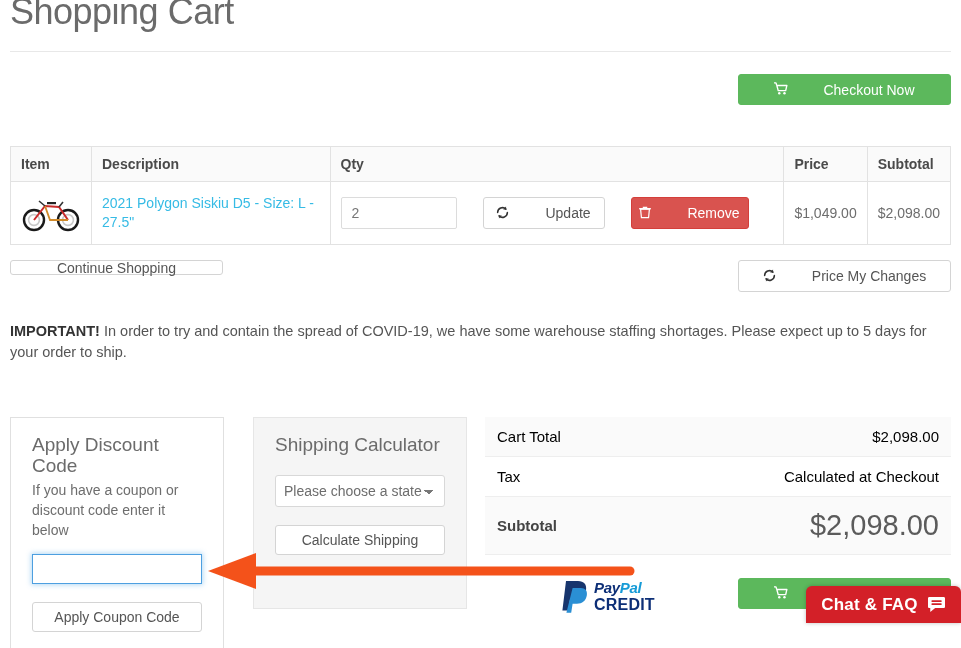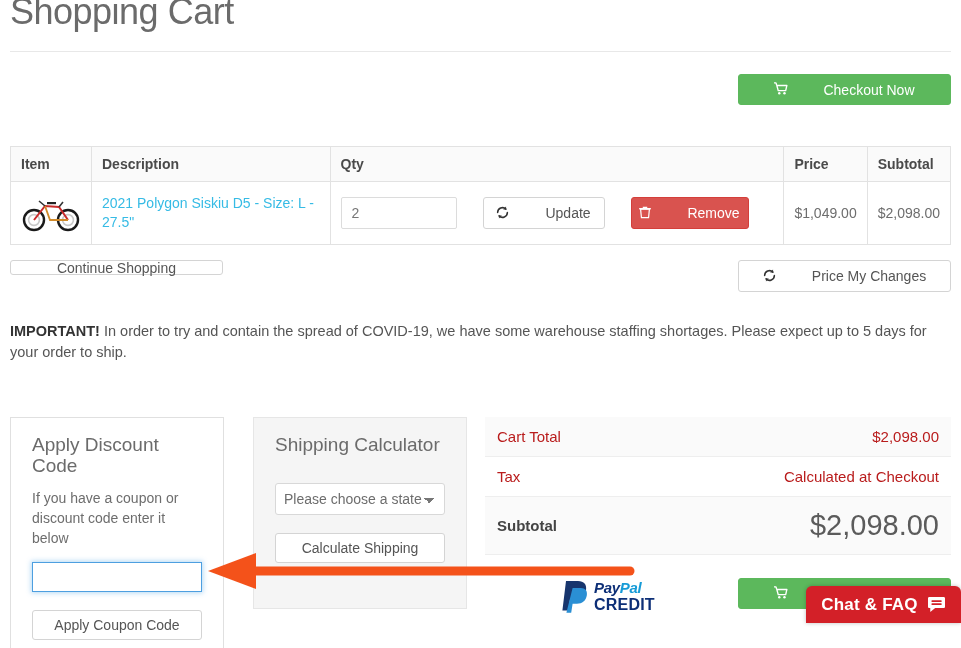--- a/index.html
+++ b/index.html
@@ -111,21 +111,21 @@
   .panel-discount {
     position: absolute; left: 10px; top: 417px; width: 214px; height: 240px;
     border: 1px solid #e0e0e0; background: #ffffff; padding: 16px 21px;
   }
   .panel-shipping {
     position: absolute; left: 253px; top: 417px; width: 214px; height: 192px;
     border: 1px solid #e6e6e6; background: #f5f5f5; padding: 16px 21px;
   }
   .panel-h {
     font-size: 19px; font-weight: 400; color: #6b6b6b; line-height: 21px;
-    margin: 0 0 12px 0;
+    margin: 0 0 4px 0;
   }
   .panel-p {
     font-size: 14px; line-height: 20px; color: #6d6d6d; margin: 0 0 14px 0;
   }
   .coupon-input {
     width: 170px; height: 30px; border: 1px solid #4d9fe0; background:#fff;
     outline: none; padding: 0 8px; font-size: 14px;
     box-shadow: 0 0 5px 1px rgba(90,170,230,0.45);
     font-family: "Liberation Sans", sans-serif;
   }
@@ -144,21 +144,21 @@
     margin-top: 16px;
   }
   .calc-btn { width: 170px; height: 30px; margin-top: 18px; }
 
   
   .totals {
     position: absolute; left: 485px; top: 417px; width: 466px;
     border-collapse: collapse; font-size: 15px;
   }
   .totals tr { border-bottom: 1px solid #eeeeee; }
-  .totals td { padding: 11px 12px; color: #b91c1c; }
+  .totals td { padding: 11px 12px; color: #000000; }
   .totals tr.shade td { background: #fafafa; }
   .totals td.lab { text-align: left; }
   .totals td.val { text-align: right; }
   .totals tr.grand td { background: #fafafa; padding: 12px; }
   .totals tr.grand td.lab { font-weight: bold; color: #444; font-size: 15px; }
   .totals tr.grand td.val { font-size: 29px; color: #5b5b5b; }
 
   
   .paypal {
     position: absolute; left: 560px; top: 577px;

